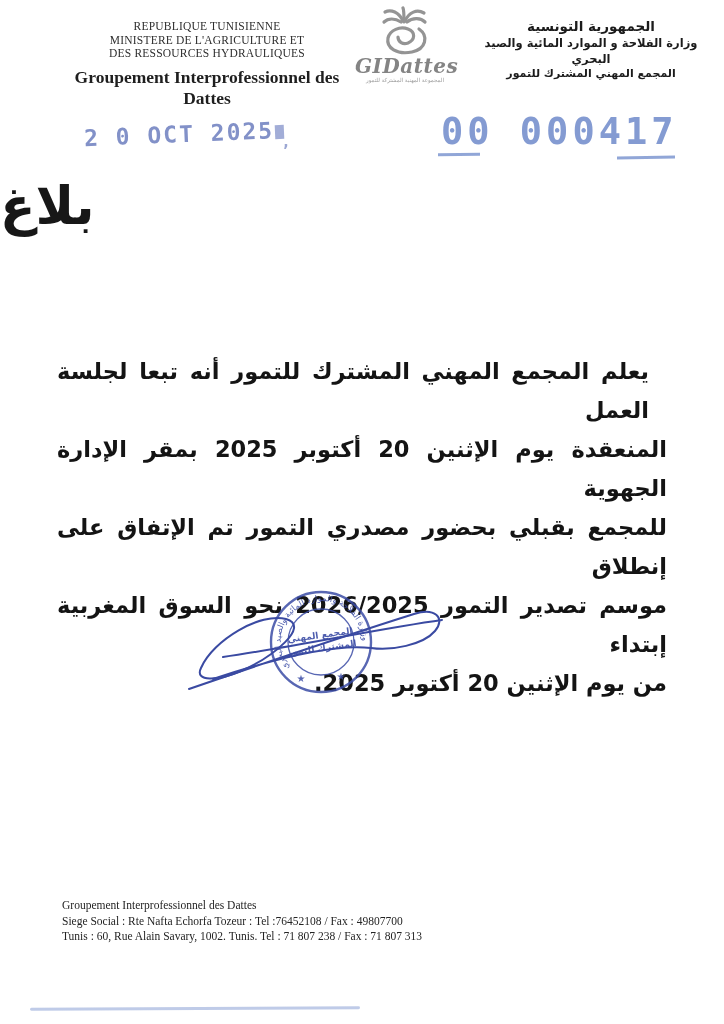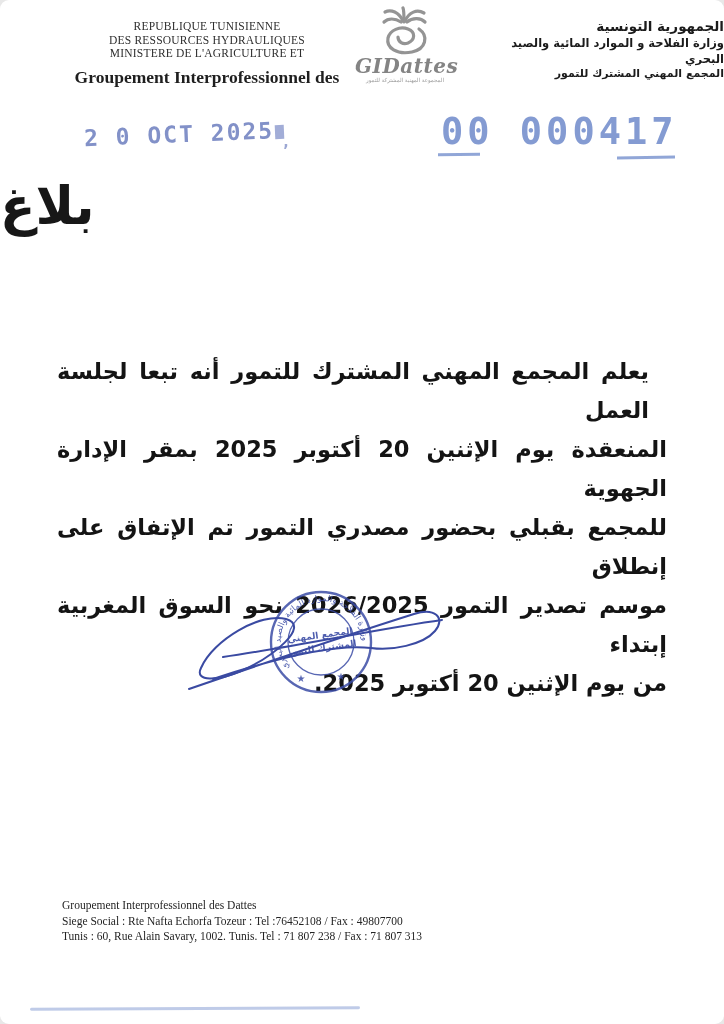--- a/index.html
+++ b/index.html
@@ -1,30 +1,30 @@
 <!DOCTYPE html>
 <html><head>
 <meta charset="utf-8">
 <style>
   html,body{margin:0;padding:0;background:#e8e8e8;}
   .page{
     position:relative;width:724px;height:1024px;background:#ffffff;
     margin:0 auto;overflow:hidden;
-    font-family:"Liberation Serif", serif;color:#1b1b1b;border-radius:9px;
+    font-family:"Liberation Serif", serif;color:#1b1b1b;
   }
   
   .hdr-left{position:absolute;left:52px;top:20px;width:310px;text-align:center;}
   .hdr-left .small{font-size:11.5px;letter-spacing:.2px;color:#2e2e2e;line-height:13.5px;}
   .hdr-left .org{margin-top:6px;font-size:17.5px;font-weight:700;color:#1f1f1f;line-height:21px;}
   .logo{position:absolute;left:355px;top:6px;width:100px;text-align:center;}
   .logo svg{display:block;margin:0 auto;}
   .logo .logo-text{font-family:"DejaVu Serif", serif;font-weight:700;font-style:italic;
     font-size:20px;color:#848484;letter-spacing:.5px;line-height:20px;}
   .logo .logo-tag{font-size:5.5px;color:#9a9a9a;margin-top:1px;font-family:"DejaVu Sans",sans-serif;}
-  .hdr-right{position:absolute;right:0;top:18px;width:250px;direction:rtl;
+  .hdr-right{position:absolute;right:8px;top:18px;width:250px;text-align:center;direction:rtl;
     font-family:"DejaVu Sans", sans-serif;}
   .hdr-right .r1{font-size:13.5px;font-weight:700;line-height:17px;}
   .hdr-right .r2{font-size:11.5px;font-weight:700;line-height:16px;}
   .hdr-right .r3{font-size:11px;font-weight:700;}
   
   .date-stamp{position:absolute;left:84px;top:121px;color:#7888c4;
     font-family:"DejaVu Sans Mono", monospace;font-size:23px;font-weight:700;
     letter-spacing:2px;transform:rotate(-2.4deg);opacity:.92;white-space:nowrap;}
   .date-stamp .smudge{display:inline-block;width:9px;height:14px;background:#7888c4;
     opacity:.75;margin-left:1px;vertical-align:middle;}
@@ -51,24 +51,25 @@
   .artifact-line{position:absolute;left:30px;top:1007px;width:330px;height:3px;
     background:#8098d2;opacity:.5;border-radius:2px;transform:rotate(-.3deg);}
 </style>
 </head>
 <body>
 
 <div class="page">
 
   <div class="hdr-left">
     <div class="small">REPUBLIQUE TUNISIENNE</div>
+    <div class="small">MINISTERE DE L'AGRICULTURE ET</div>
     <div class="small">DES RESSOURCES HYDRAULIQUES</div>
-    <div class="small">MINISTERE DE L'AGRICULTURE ET</div>
     <div class="org">
       <div>Groupement Interprofessionnel des</div>
+      <div>Dattes</div>
     </div>
   </div>
 
   <div class="logo">
     <svg width="62" height="50" viewBox="0 0 62 50">
       <g fill="none" stroke="#949494" stroke-width="3.2" stroke-linecap="round">
         <path d="M30,16 C30,8 30,4 29,2"></path>
         <path d="M29,15 C25,6 17,3 11,6"></path>
         <path d="M31,15 C35,6 43,3 50,7"></path>
         <path d="M27,16 C21,12 14,12 10,16"></path>

